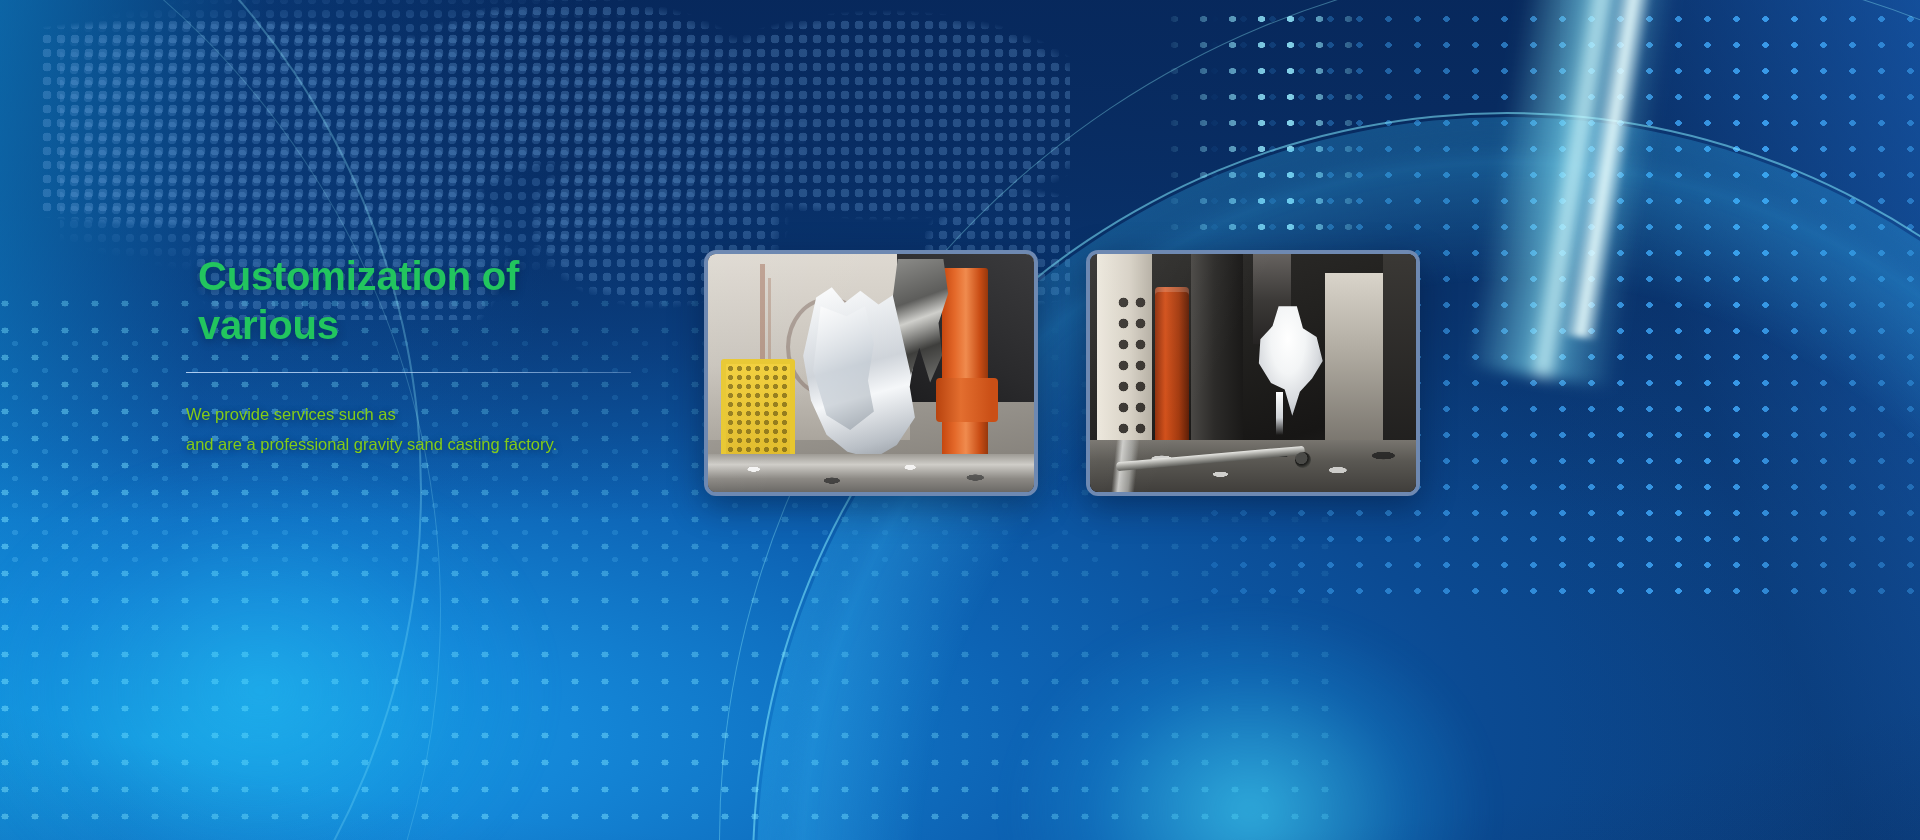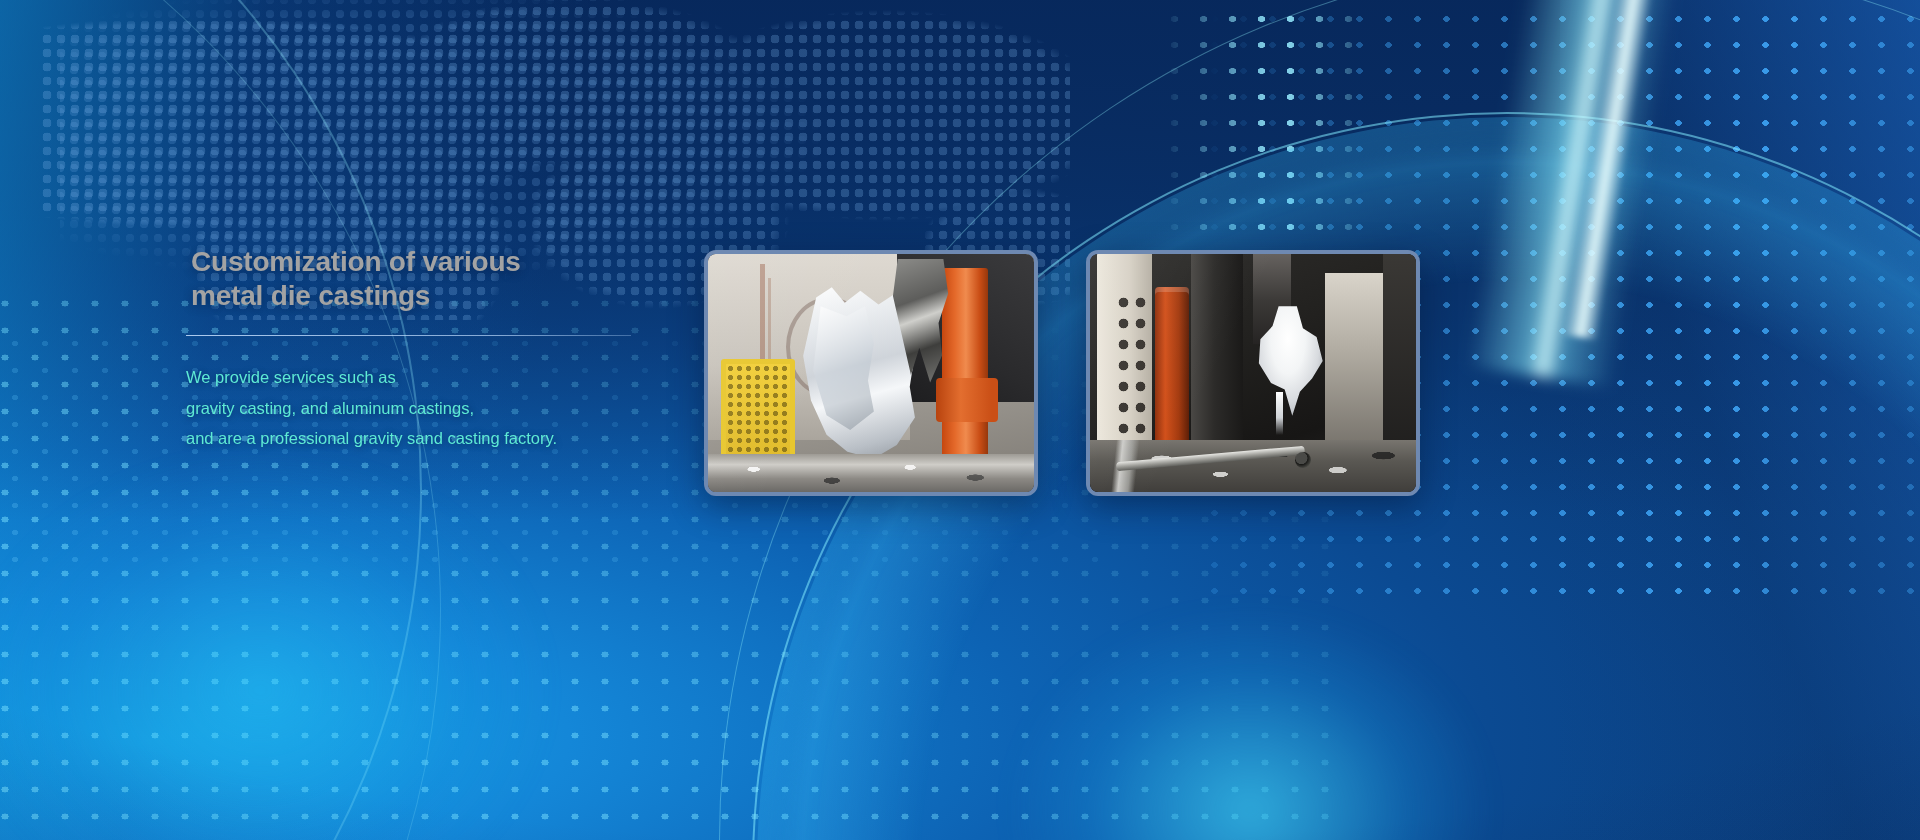--- a/index.html
+++ b/index.html
@@ -145,36 +145,36 @@
     background:radial-gradient(130% 110% at 50% 40%, rgba(0,0,0,0) 55%, rgba(4,25,60,.30) 100%);
   }
 
   
   .content{position:absolute;inset:0;}
 
   .text-block{
     position:absolute;left:186px;top:240px;width:470px;
   }
   .headline{
-    margin:5px;
-    font-size:28px;
+    margin:12px;
+    font-size:40px;
     line-height:1.22;
     font-weight:bold;
-    color:#a3a3a3;
+    color:#22c55e;
     letter-spacing:-.2px;
     text-shadow:0 2px 10px rgba(2,22,55,.45);
   }
   .rule{
     width:445px;height:1px;margin:22px 0 0 0;
     background:linear-gradient(90deg, rgba(200,225,255,.85) 0%, rgba(185,215,250,.70) 70%, rgba(170,205,245,.35) 100%);
     border:0;
   }
   .subtext{
     margin:26px 0 0 0;
-    color:#5eead4;
+    color:#84cc16;
     font-size:16.5px;
     line-height:30.5px;
     text-shadow:0 1px 6px rgba(3,25,60,.55);
   }
   .subtext span{display:block;white-space:nowrap;}
 
   .photos{
     position:absolute;left:704px;top:250px;
     display:flex;gap:48px;
   }
@@ -359,28 +359,26 @@
 
   <div class="streak-tr"></div>
   <div class="streak-tr2"></div>
   <div class="vignette"></div>
 
   <div class="content">
 
     <div class="text-block">
       <h1 class="headline">
         <span>Customization of various</span><br>
-        <span>metal die castings</span>
       </h1>
 
       <hr class="rule">
 
       <p class="subtext">
         <span>We provide services such as</span>
-        <span>gravity casting, and aluminum castings,</span>
         <span>and are a professional gravity sand casting factory.</span>
       </p>
     </div>
 
     <div class="photos">
 
       <div class="photo-frame one">
         <div class="photo-inner">
           <div class="p1-bg"></div>
           <div class="p1-wall"></div>

